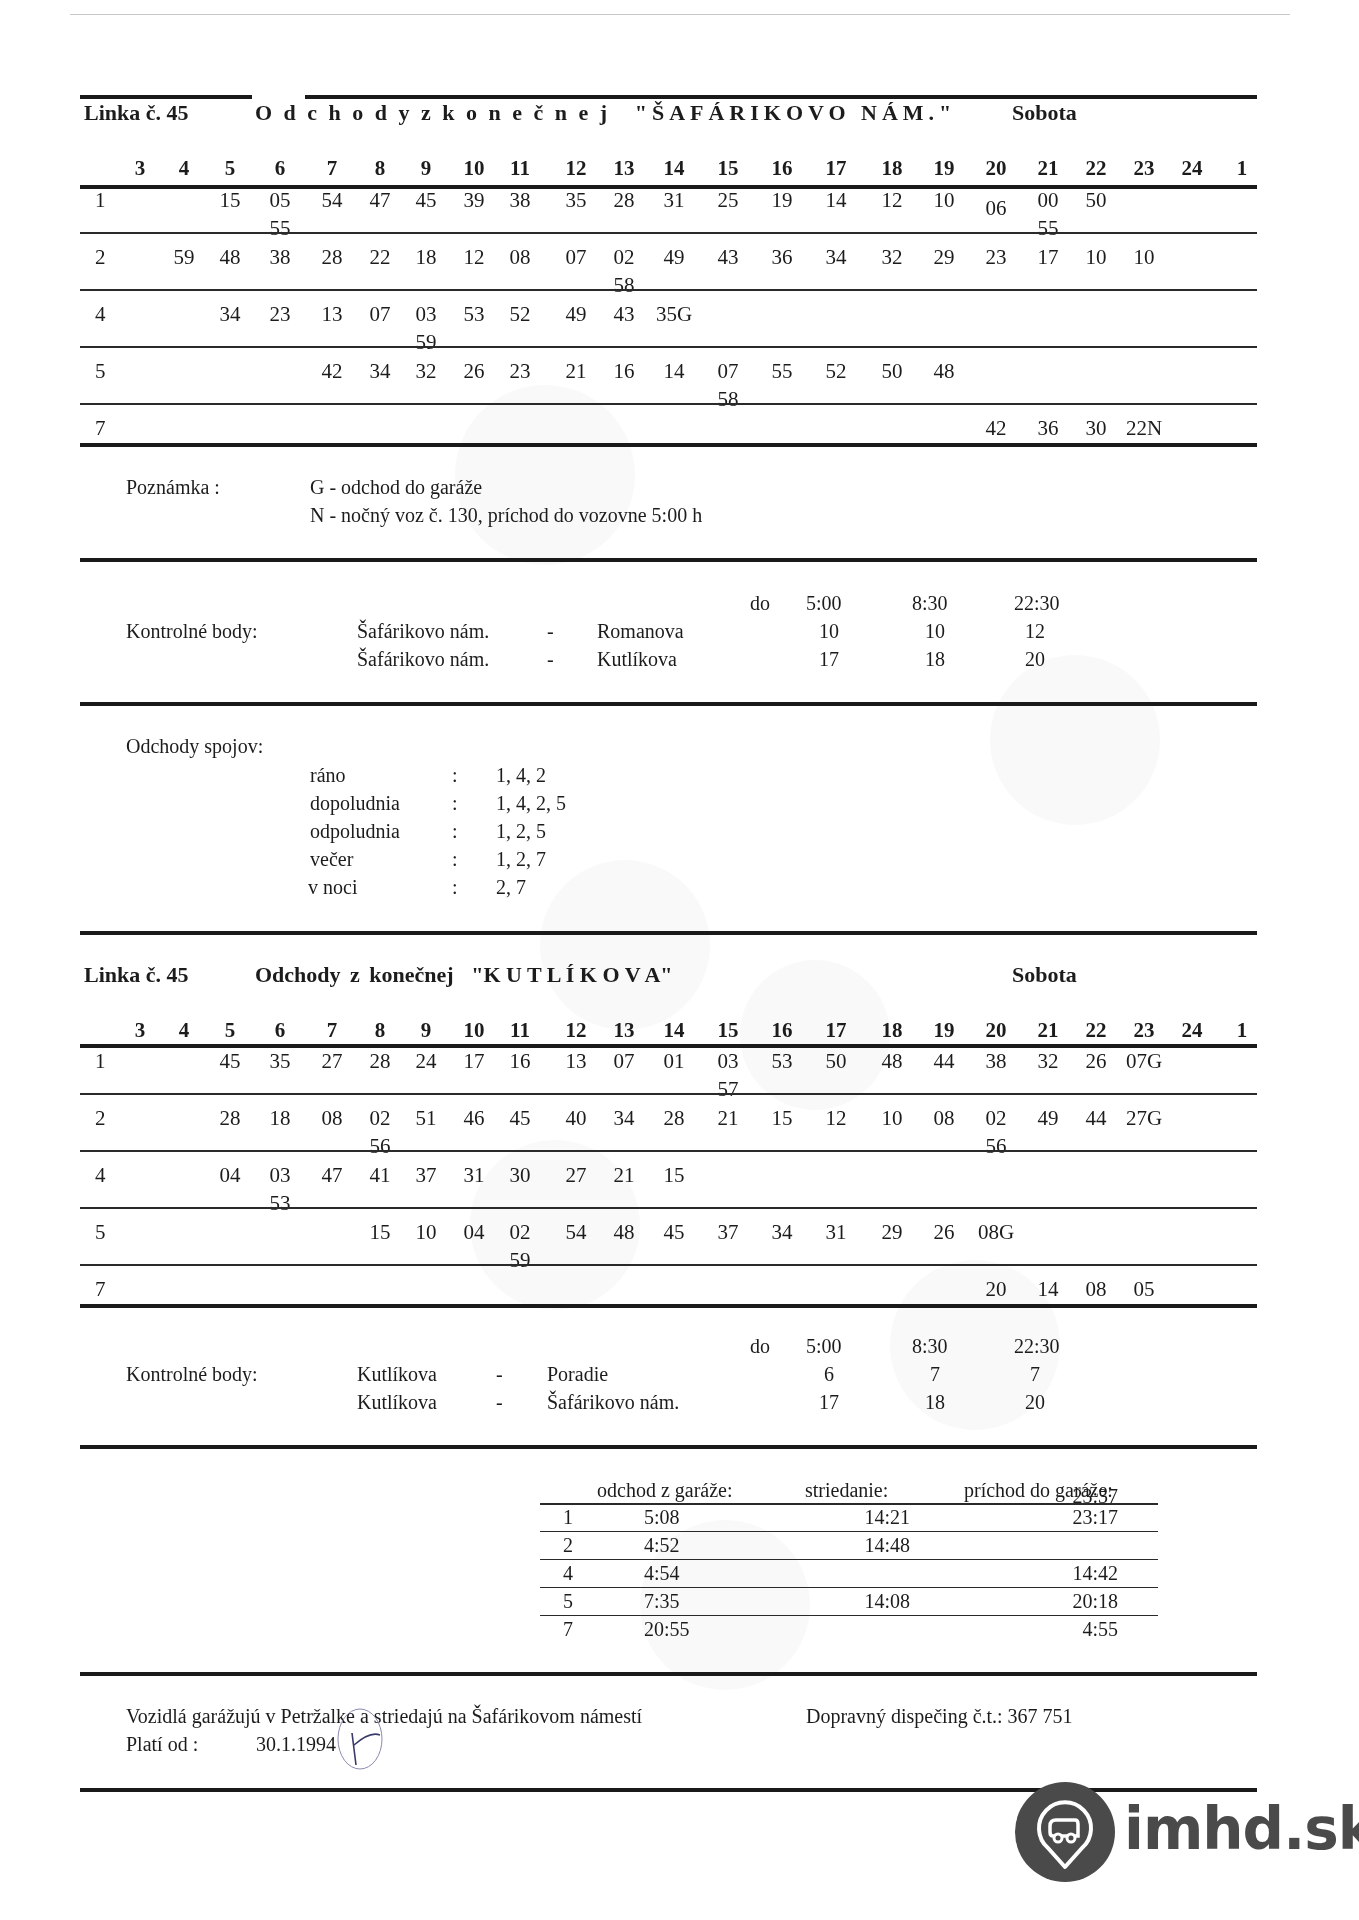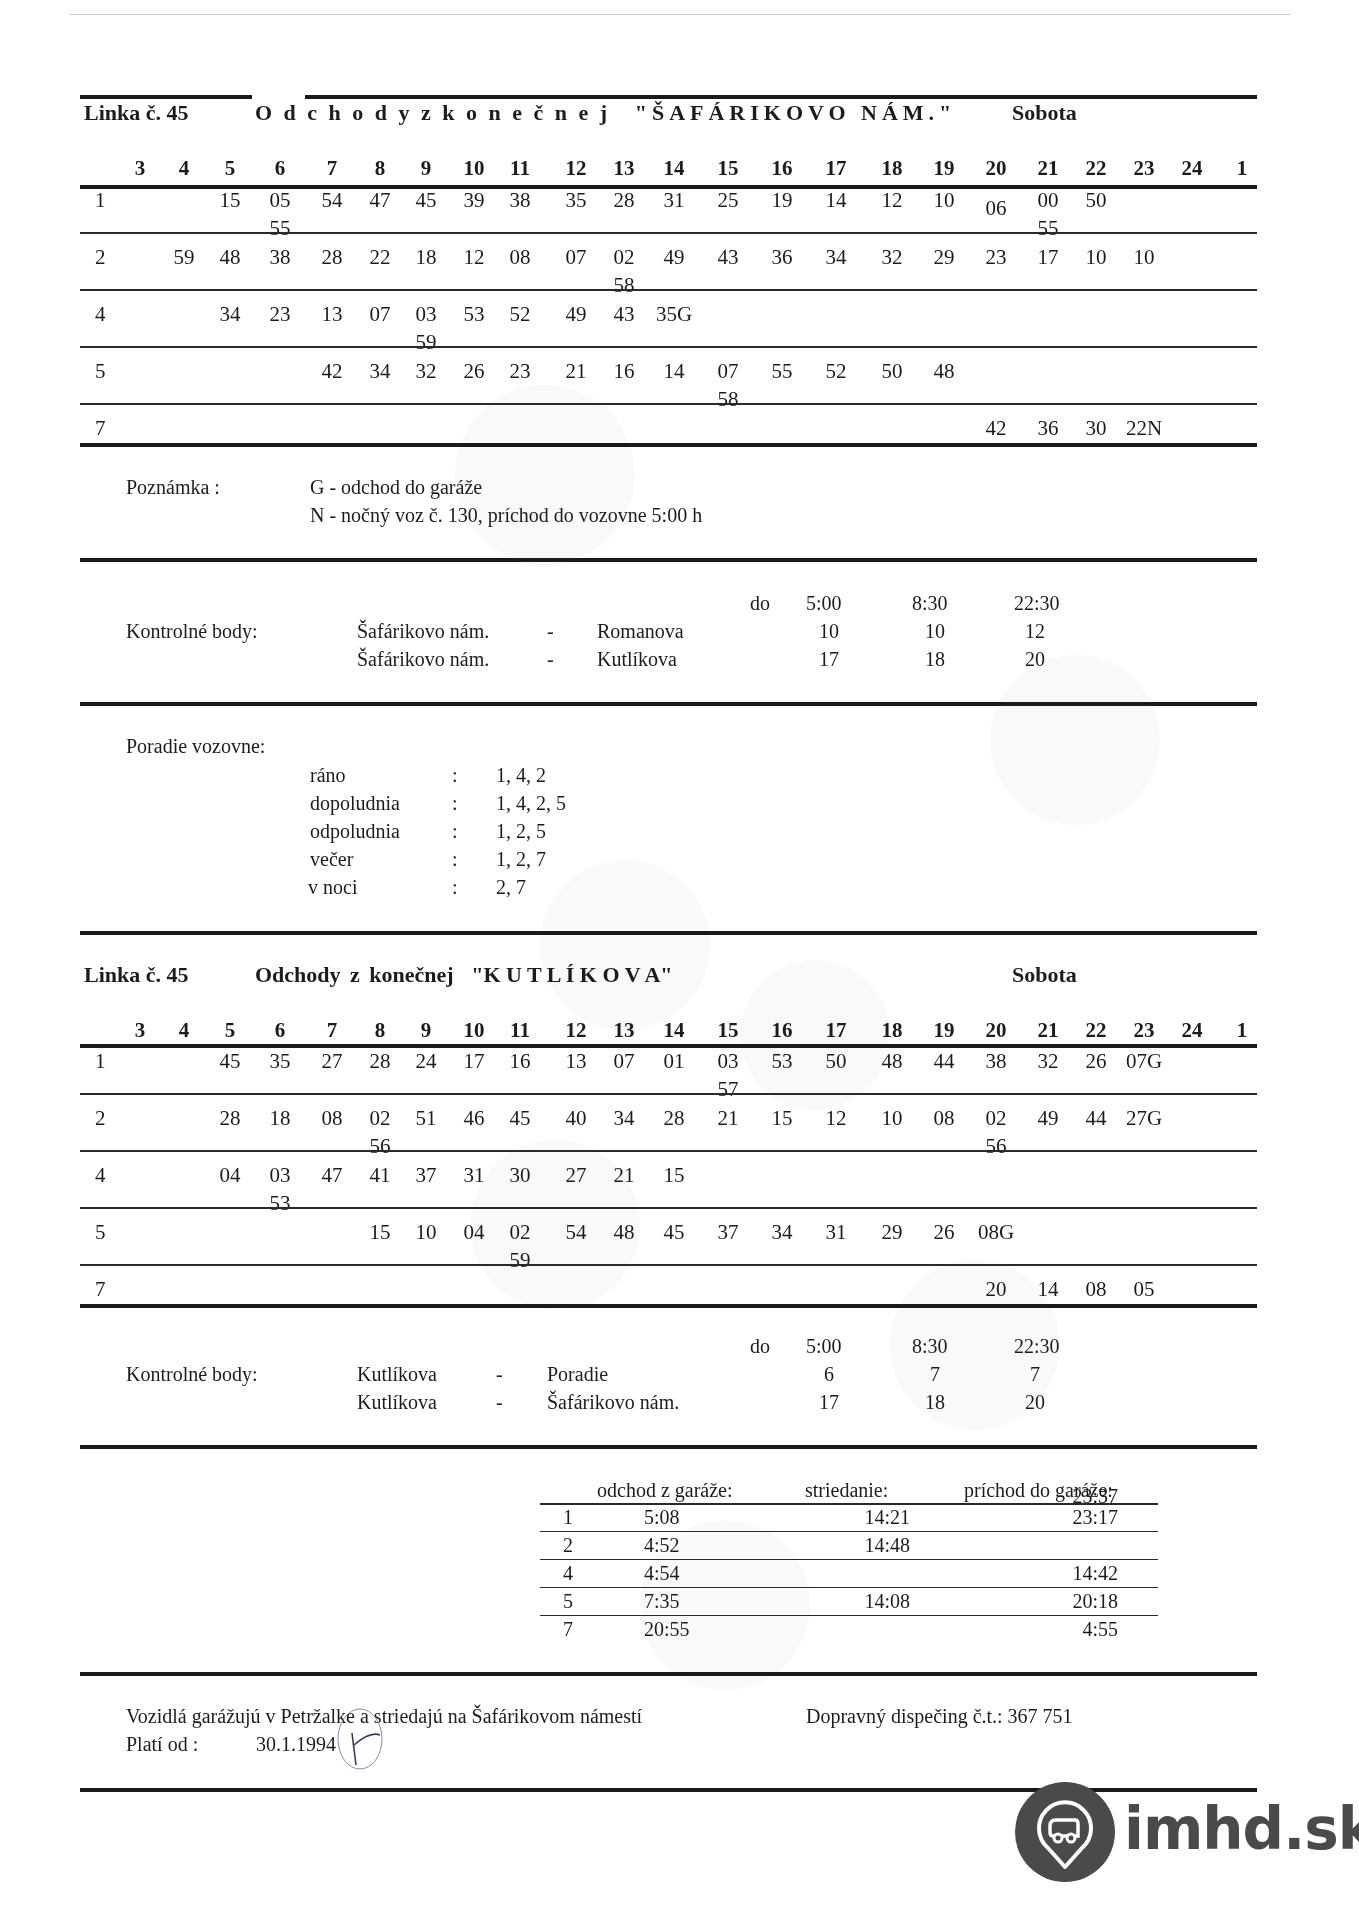--- a/index.html
+++ b/index.html
@@ -184,21 +184,21 @@
   <div class="t cond" style="left:547px; top:647px;">-</div>
   <div class="t cond" style="left:597px; top:647px;">Kutlíkova</div>
   <div class="cell cond" style="left:829px; top:647px;">17</div>
   <div class="cell cond" style="left:935px; top:647px;">18</div>
   <div class="cell cond" style="left:1035px; top:647px;">20</div>
 
   <div class="rule thick" style="left:80px; top:702px; width:1177px;"></div>
 </section>
 
 <section>
-  <div class="t cond" style="left:126px; top:734px;">Poradie vozovne:</div>
+  <div class="t cond" style="left:126px; top:734px;">Odchody spojov:</div>
   <div id="order-rows">
       <div class="t cond" style="left: 310px; top: 763px;">ráno</div>
       <div class="t cond" style="left: 452px; top: 763px;">:</div>
       <div class="t cond" style="left: 496px; top: 763px;">1, 4, 2</div>
       <div class="t cond" style="left: 310px; top: 791px;">dopoludnia</div>
       <div class="t cond" style="left: 452px; top: 791px;">:</div>
       <div class="t cond" style="left: 496px; top: 791px;">1, 4, 2, 5</div>
       <div class="t cond" style="left: 310px; top: 819px;">odpoludnia</div>
       <div class="t cond" style="left: 452px; top: 819px;">:</div>
       <div class="t cond" style="left: 496px; top: 819px;">1, 2, 5</div>

